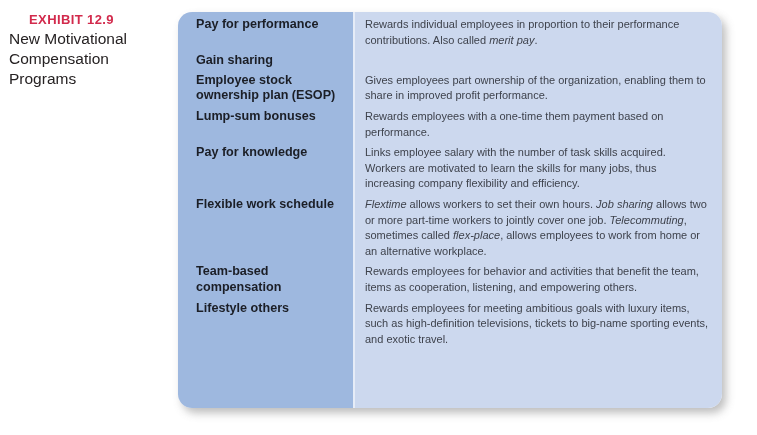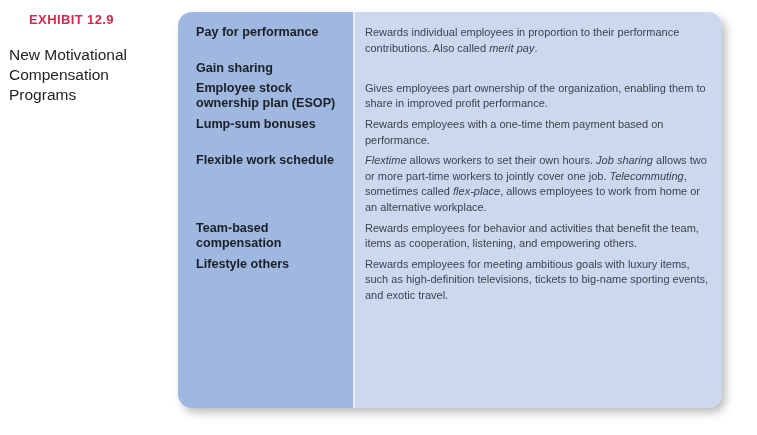--- a/index.html
+++ b/index.html
@@ -14,32 +14,32 @@
     --header-text:#FFFFFF;
   }
   *{box-sizing:border-box;margin:0;padding:0;}
   html,body{width:757px;height:435px;background:#ffffff;overflow:hidden;
     font-family:"Liberation Sans",sans-serif;}
   .page{position:relative;width:757px;height:435px;background:#ffffff;}
 
   .exhibit-head{position:absolute;left:9px;top:12px;width:150px;}
   .exhibit-label{color:var(--exhibit-label-color);font-weight:bold;font-size:13px;
     letter-spacing:0.4px;text-transform:uppercase;margin-left:20px;}
-  .exhibit-title{margin-top:18px;color:var(--title-color);font-size:15.5px;
+  .exhibit-title{margin-top:2px;color:var(--title-color);font-size:15.5px;
     line-height:20px;width:134px;}
 
   .table-card{position:absolute;left:178px;top:12px;width:544px;height:396px;
     border-radius:14px;overflow:hidden;display:flex;flex-direction:column;
     box-shadow:4px 5px 8px rgba(110,110,110,0.45);}
   .thead{flex:0 0 32px;background:var(--header-bg);display:grid;
     grid-template-columns:175px 1fr;align-items:center;color:var(--header-text);
     font-weight:bold;font-size:13px;}
   .th-program{padding-left:18px;}
   .th-purpose{padding-left:12px;}
-  .tbody{flex:1;display:flex;flex-direction:column;padding-top:11px;
+  .tbody{flex:1;display:flex;flex-direction:column;padding-top:3px;
     background:linear-gradient(to right,
       var(--program-col-bg) 0 175px,
       var(--divider) 175px 177px,
       var(--purpose-col-bg) 177px 100%);}
   .row{display:grid;grid-template-columns:175px 1fr;}
   .cell-program{padding:2px 5px 2px 18px;font-weight:bold;font-size:12.6px;
     line-height:15.6px;color:var(--program-text);}
   .cell-purpose{padding:2px 14px 3px 12px;font-size:11px;line-height:15.6px;
     color:var(--purpose-text);}
   .it{font-style:italic;}
@@ -65,20 +65,24 @@
         </div>
         <div class="row">
           <div class="cell-program">Employee stock ownership plan (ESOP)</div>
           <div class="cell-purpose"><span>Gives employees part ownership of the organization, enabling them to share in improved profit performance.</span></div>
         </div>
         <div class="row">
           <div class="cell-program">Lump-sum bonuses</div>
           <div class="cell-purpose"><span>Rewards employees with a one-time them payment based on performance.</span></div>
         </div>
         <div class="row">
+          <div class="cell-program">Pay for knowledge</div>
+          <div class="cell-purpose"><span>Links employee salary with the number of task skills acquired. Workers are motivated to learn the skills for many jobs, thus increasing company flexibility and efficiency.</span></div>
+        </div>
+        <div class="row">
           <div class="cell-program">Flexible work schedule</div>
           <div class="cell-purpose"><span class="it">Flextime</span><span> allows workers to set their own hours. </span><span class="it">Job sharing</span><span> allows two or more part-time workers to jointly cover one job. </span><span class="it">Telecommuting</span><span>, sometimes called </span><span class="it">flex-place</span><span>, allows employees to work from home or an alternative workplace.</span></div>
         </div>
         <div class="row">
           <div class="cell-program">Team-based compensation</div>
           <div class="cell-purpose"><span>Rewards employees for behavior and activities that benefit the team, items as cooperation, listening, and empowering others.</span></div>
         </div>
         <div class="row">
           <div class="cell-program">Lifestyle others</div>
           <div class="cell-purpose"><span>Rewards employees for meeting ambitious goals with luxury items, such as high-definition televisions, tickets to big-name sporting events, and exotic travel.</span></div>

